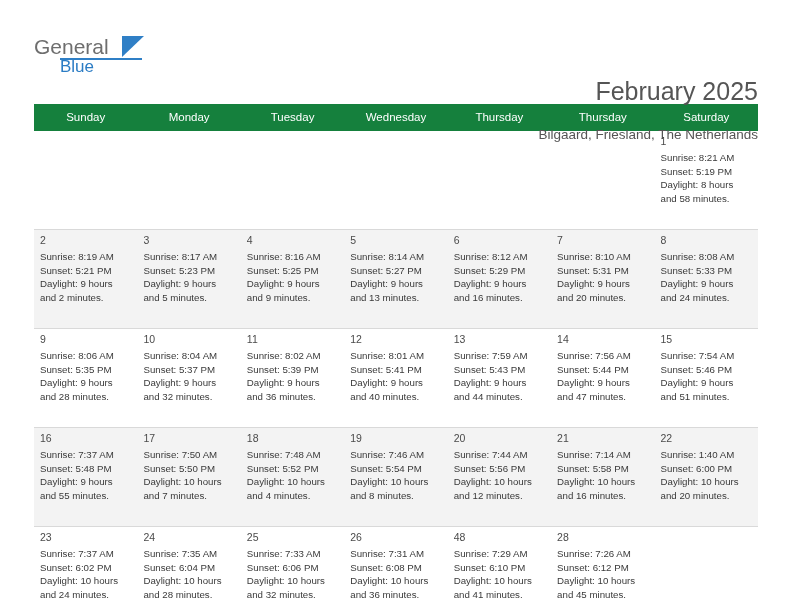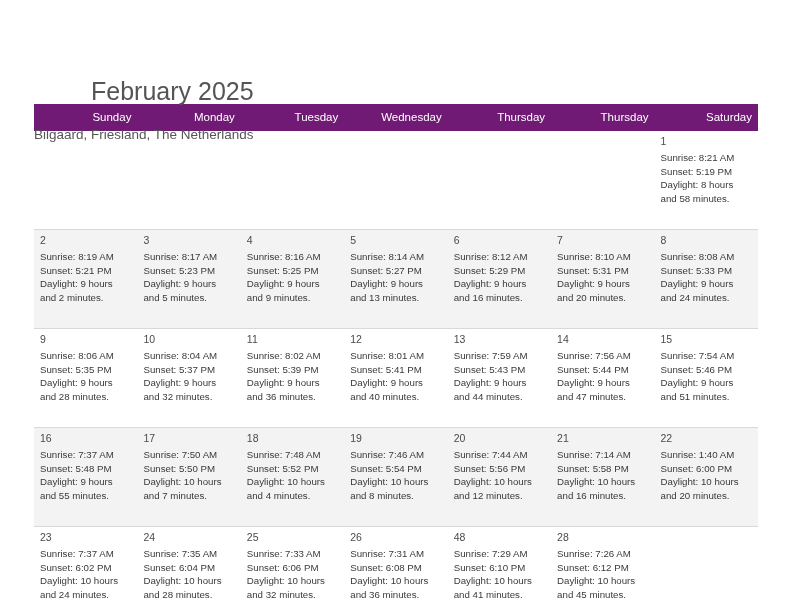--- a/index.html
+++ b/index.html
@@ -83,25 +83,25 @@
     margin-top: 19px;
   }
   
   table.calendar {
     width: 724px;
     border-collapse: collapse;
     margin-top: 12px;
     table-layout: fixed;
   }
   table.calendar th {
-    background: #701a75;
+    background: #15803d;
     color: #ffffff;
     font-size: 11.5px;
     font-weight: normal;
-    text-align: right;
+    text-align: center;
     padding: 5px 6px 6px 6px;
     height: 16px;
   }
   table.calendar td {
     vertical-align: top;
     border-bottom: 1px solid #d9d9d9;
     padding: 4px 6px 8px 6px;
     height: 86px;
     font-size: 9.7px;
     line-height: 13.4px;
@@ -123,20 +123,26 @@
     display: block;
     white-space: nowrap;
   }
 </style>
 </head>
 <body>
 
 <div class="page">
 
   <div class="header">
+    <div class="logo">
+      <span class="logo-general">General</span>
+      <span class="logo-blue">Blue</span>
+      <span class="logo-flag"></span>
+      <span class="logo-underline"></span>
+    </div>
     <div class="title-block">
       <div class="month-title">February 2025</div>
       <div class="location">Bilgaard, Friesland, The Netherlands</div>
     </div>
   </div>
 
   <table class="calendar">
     <thead>
       <tr>
         <th>Sunday</th>

